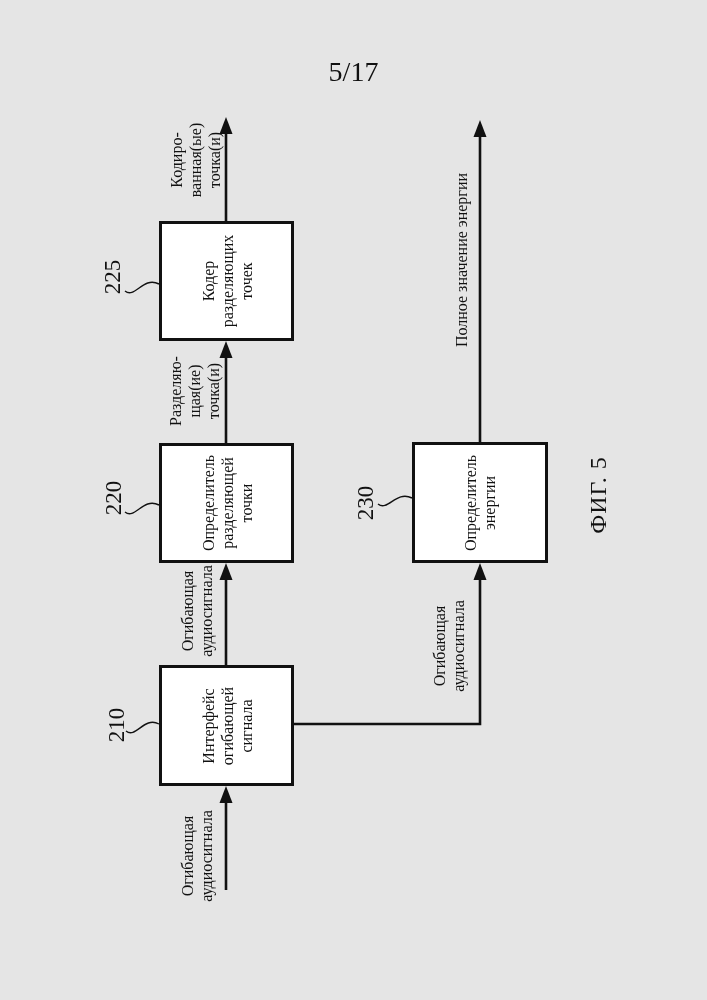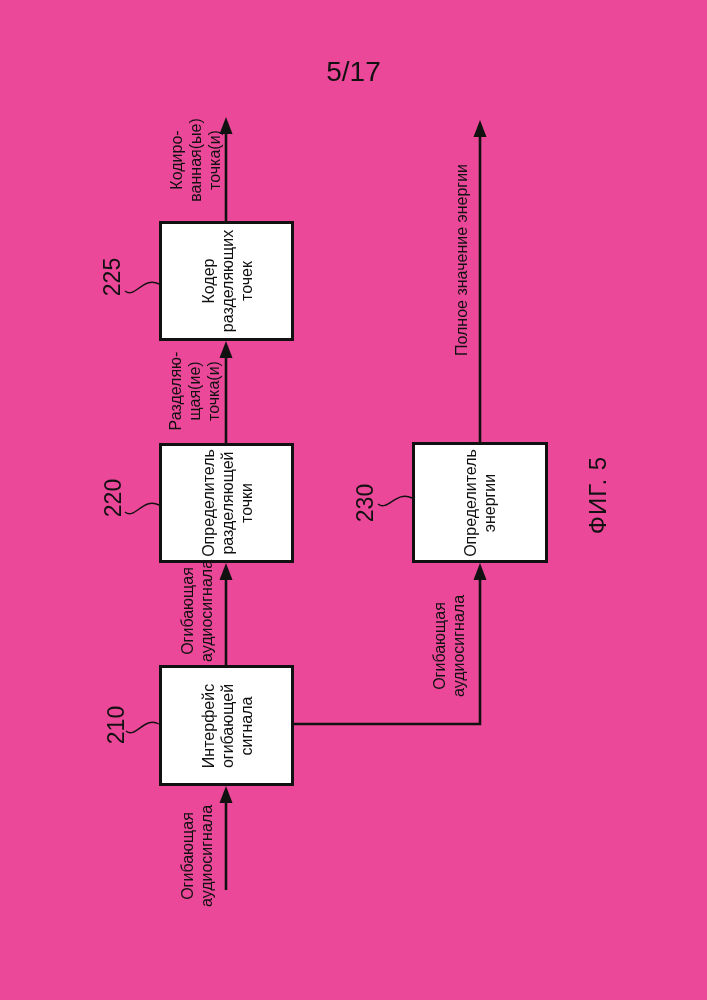--- a/index.html
+++ b/index.html
@@ -1,18 +1,18 @@
 <!DOCTYPE html>
 <html><head>
 <meta charset="utf-8">
 <style>
   html,body{margin:0;padding:0;background:#fff;}
   .page{
-    position:relative;width:707px;height:1000px;background:#ec4899;overflow:hidden;
-    font-family:Liberation Sans, sans-serif;color:#111;
+    position:relative;width:707px;height:1000px;background:#e5e5e5;overflow:hidden;
+    font-family:Liberation Serif, serif;color:#111;
   }
   .header{
     position:absolute;left:0;top:56px;width:707px;text-align:center;
     font-size:28px;color:#111;
   }
   .overlay{position:absolute;left:0;top:0;pointer-events:none;}
   .block{
     position:absolute;border:3px solid #111;background:#fff;box-sizing:border-box;
   }
   .vtext{

